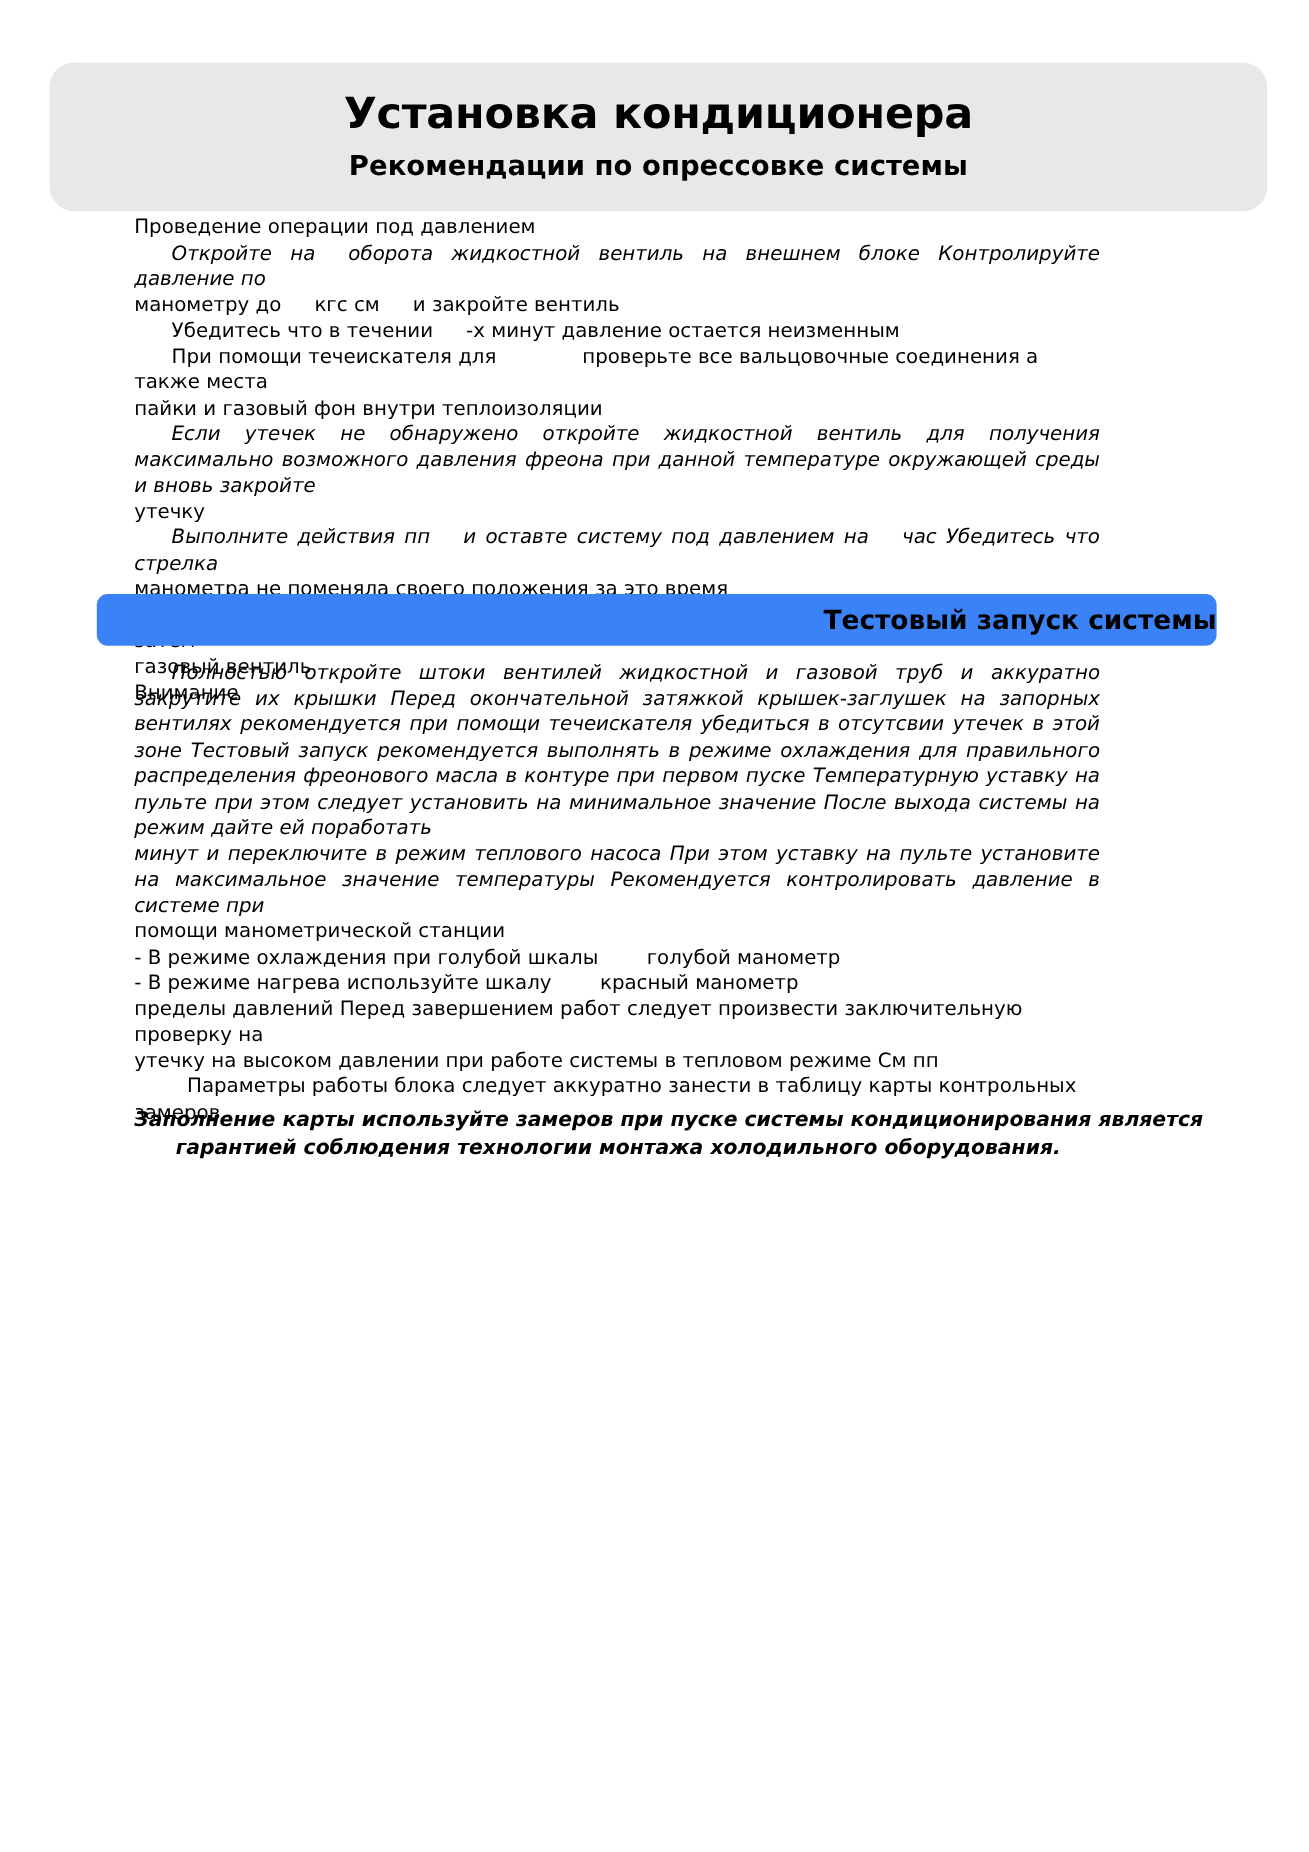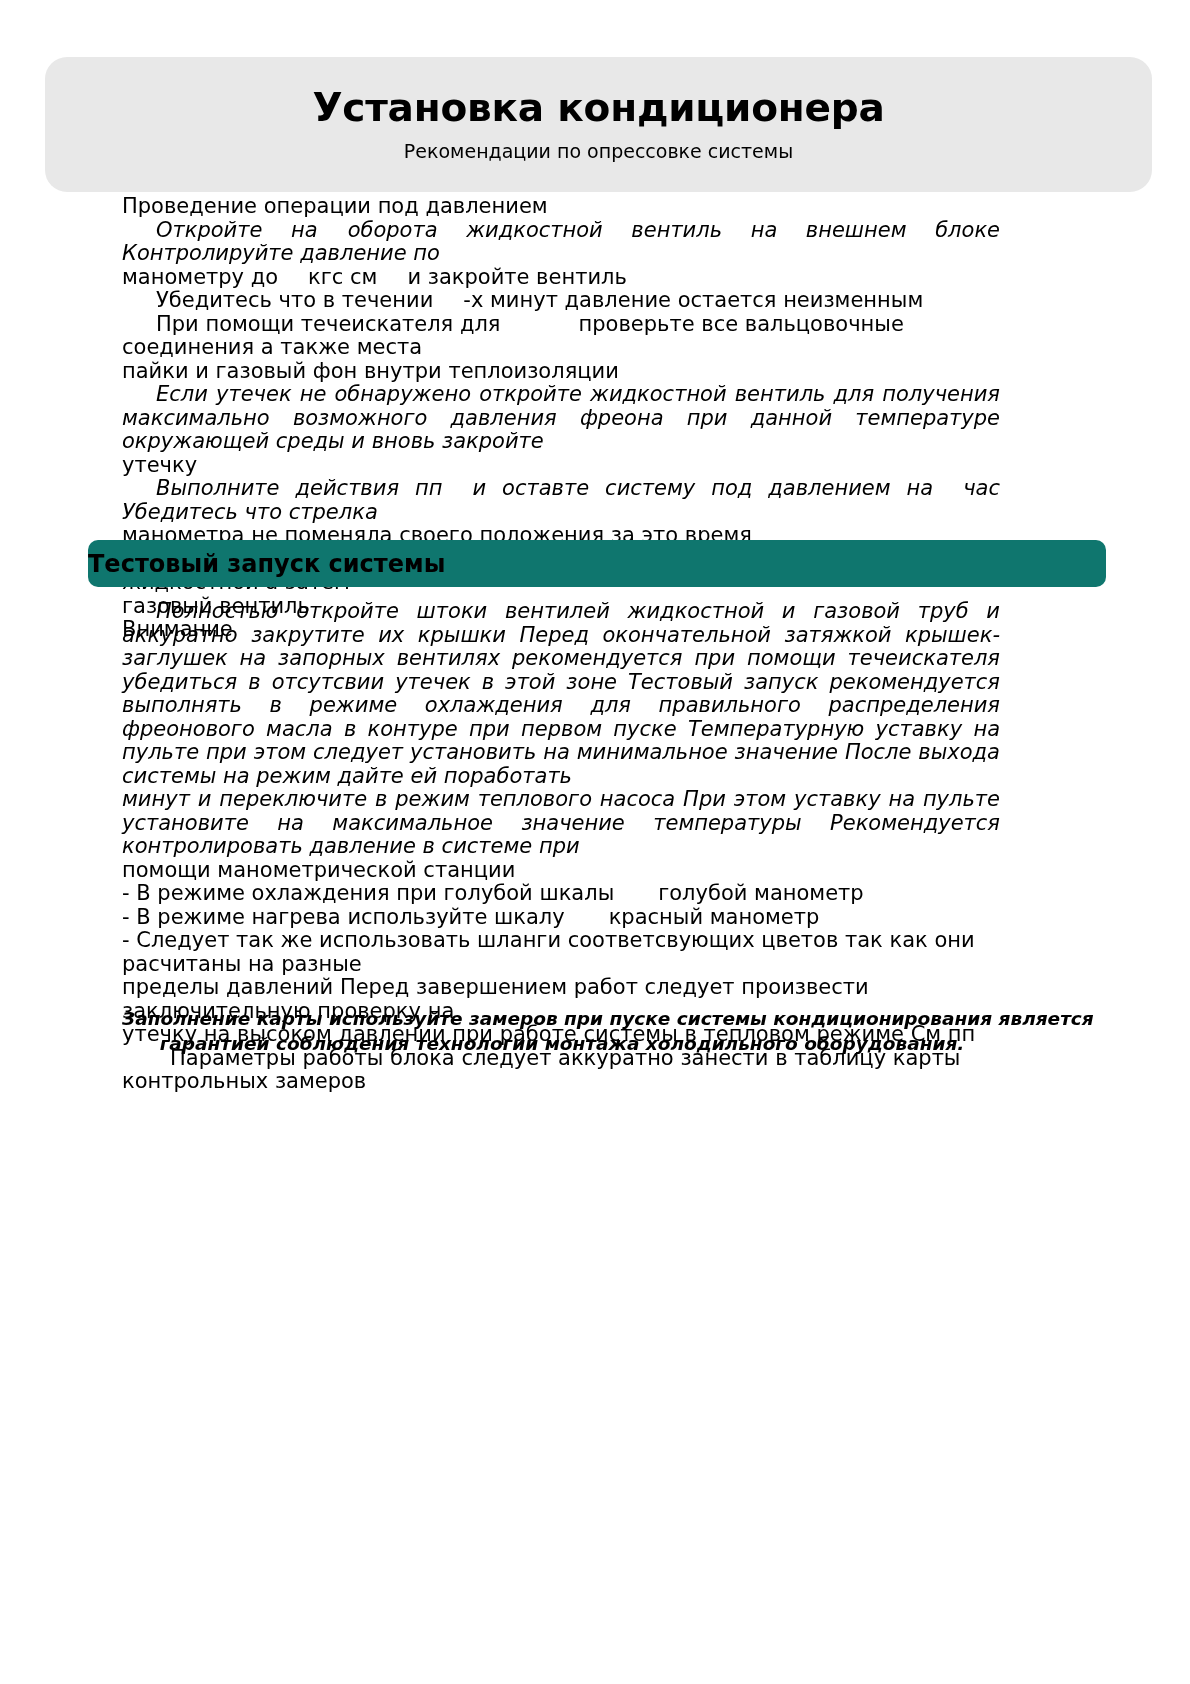--- a/index.html
+++ b/index.html
@@ -44,53 +44,53 @@
   .banner-title {
     font-size: 39px;
     font-weight: bold;
     letter-spacing: -0.2px;
     line-height: 1.05;
     margin: 0 0 12px 0;
     text-align: center;
     white-space: nowrap;
   }
   .banner-subtitle {
-    font-size: 19px;
-    font-weight: normal;
+    font-size: 25px;
+    font-weight: bold;
     line-height: 1.1;
     margin: 0;
     text-align: center;
     white-space: nowrap;
   }
 
   
   .section-band {
     position: absolute;
     left: 88px;
     top: 528px;
     width: 1018px;
     height: 47px;
-    background: #0f766e;
+    background: #3b82f6;
     border-radius: 10px;
     display: flex;
     align-items: center;
-    justify-content: flex-start;
+    justify-content: flex-end;
   }
   .section-band-title {
     font-size: 24px;
     font-weight: bold;
     line-height: 1;
     text-align: center;
     white-space: nowrap;
   }
 
   
   .body-block {
     position: absolute;
-    font-size: 21px;
+    font-size: 18px;
     line-height: 23.5px;
   }
   #block-one {
     left: 122px;
     top: 183px;
     width: 878px;
   }
   #block-two {
     left: 122px;
     top: 588px;
@@ -221,23 +221,20 @@
     </p>
 
     <p class="para plain">
       <span>- В режиме охлаждения при голубой шкалы</span><span class="indent" style="width:44px"></span><span>голубой манометр</span>
     </p>
 
     <p class="para plain">
       <span>- В режиме нагрева используйте шкалу</span><span class="indent" style="width:44px"></span><span>красный манометр</span>
     </p>
 
-    <p class="para plain">
-      <span>- Следует так же использовать шланги соответсвующих цветов  так как они расчитаны на разные</span>
-    </p>
 
     <p class="para plain">
       <span>пределы давлений  Перед завершением работ следует произвести заключительную проверку на</span>
     </p>
 
     <p class="para plain">
       <span>утечку на высоком давлении при работе системы в тепловом режиме   См  пп</span>
     </p>
 
     <p class="para plain">

